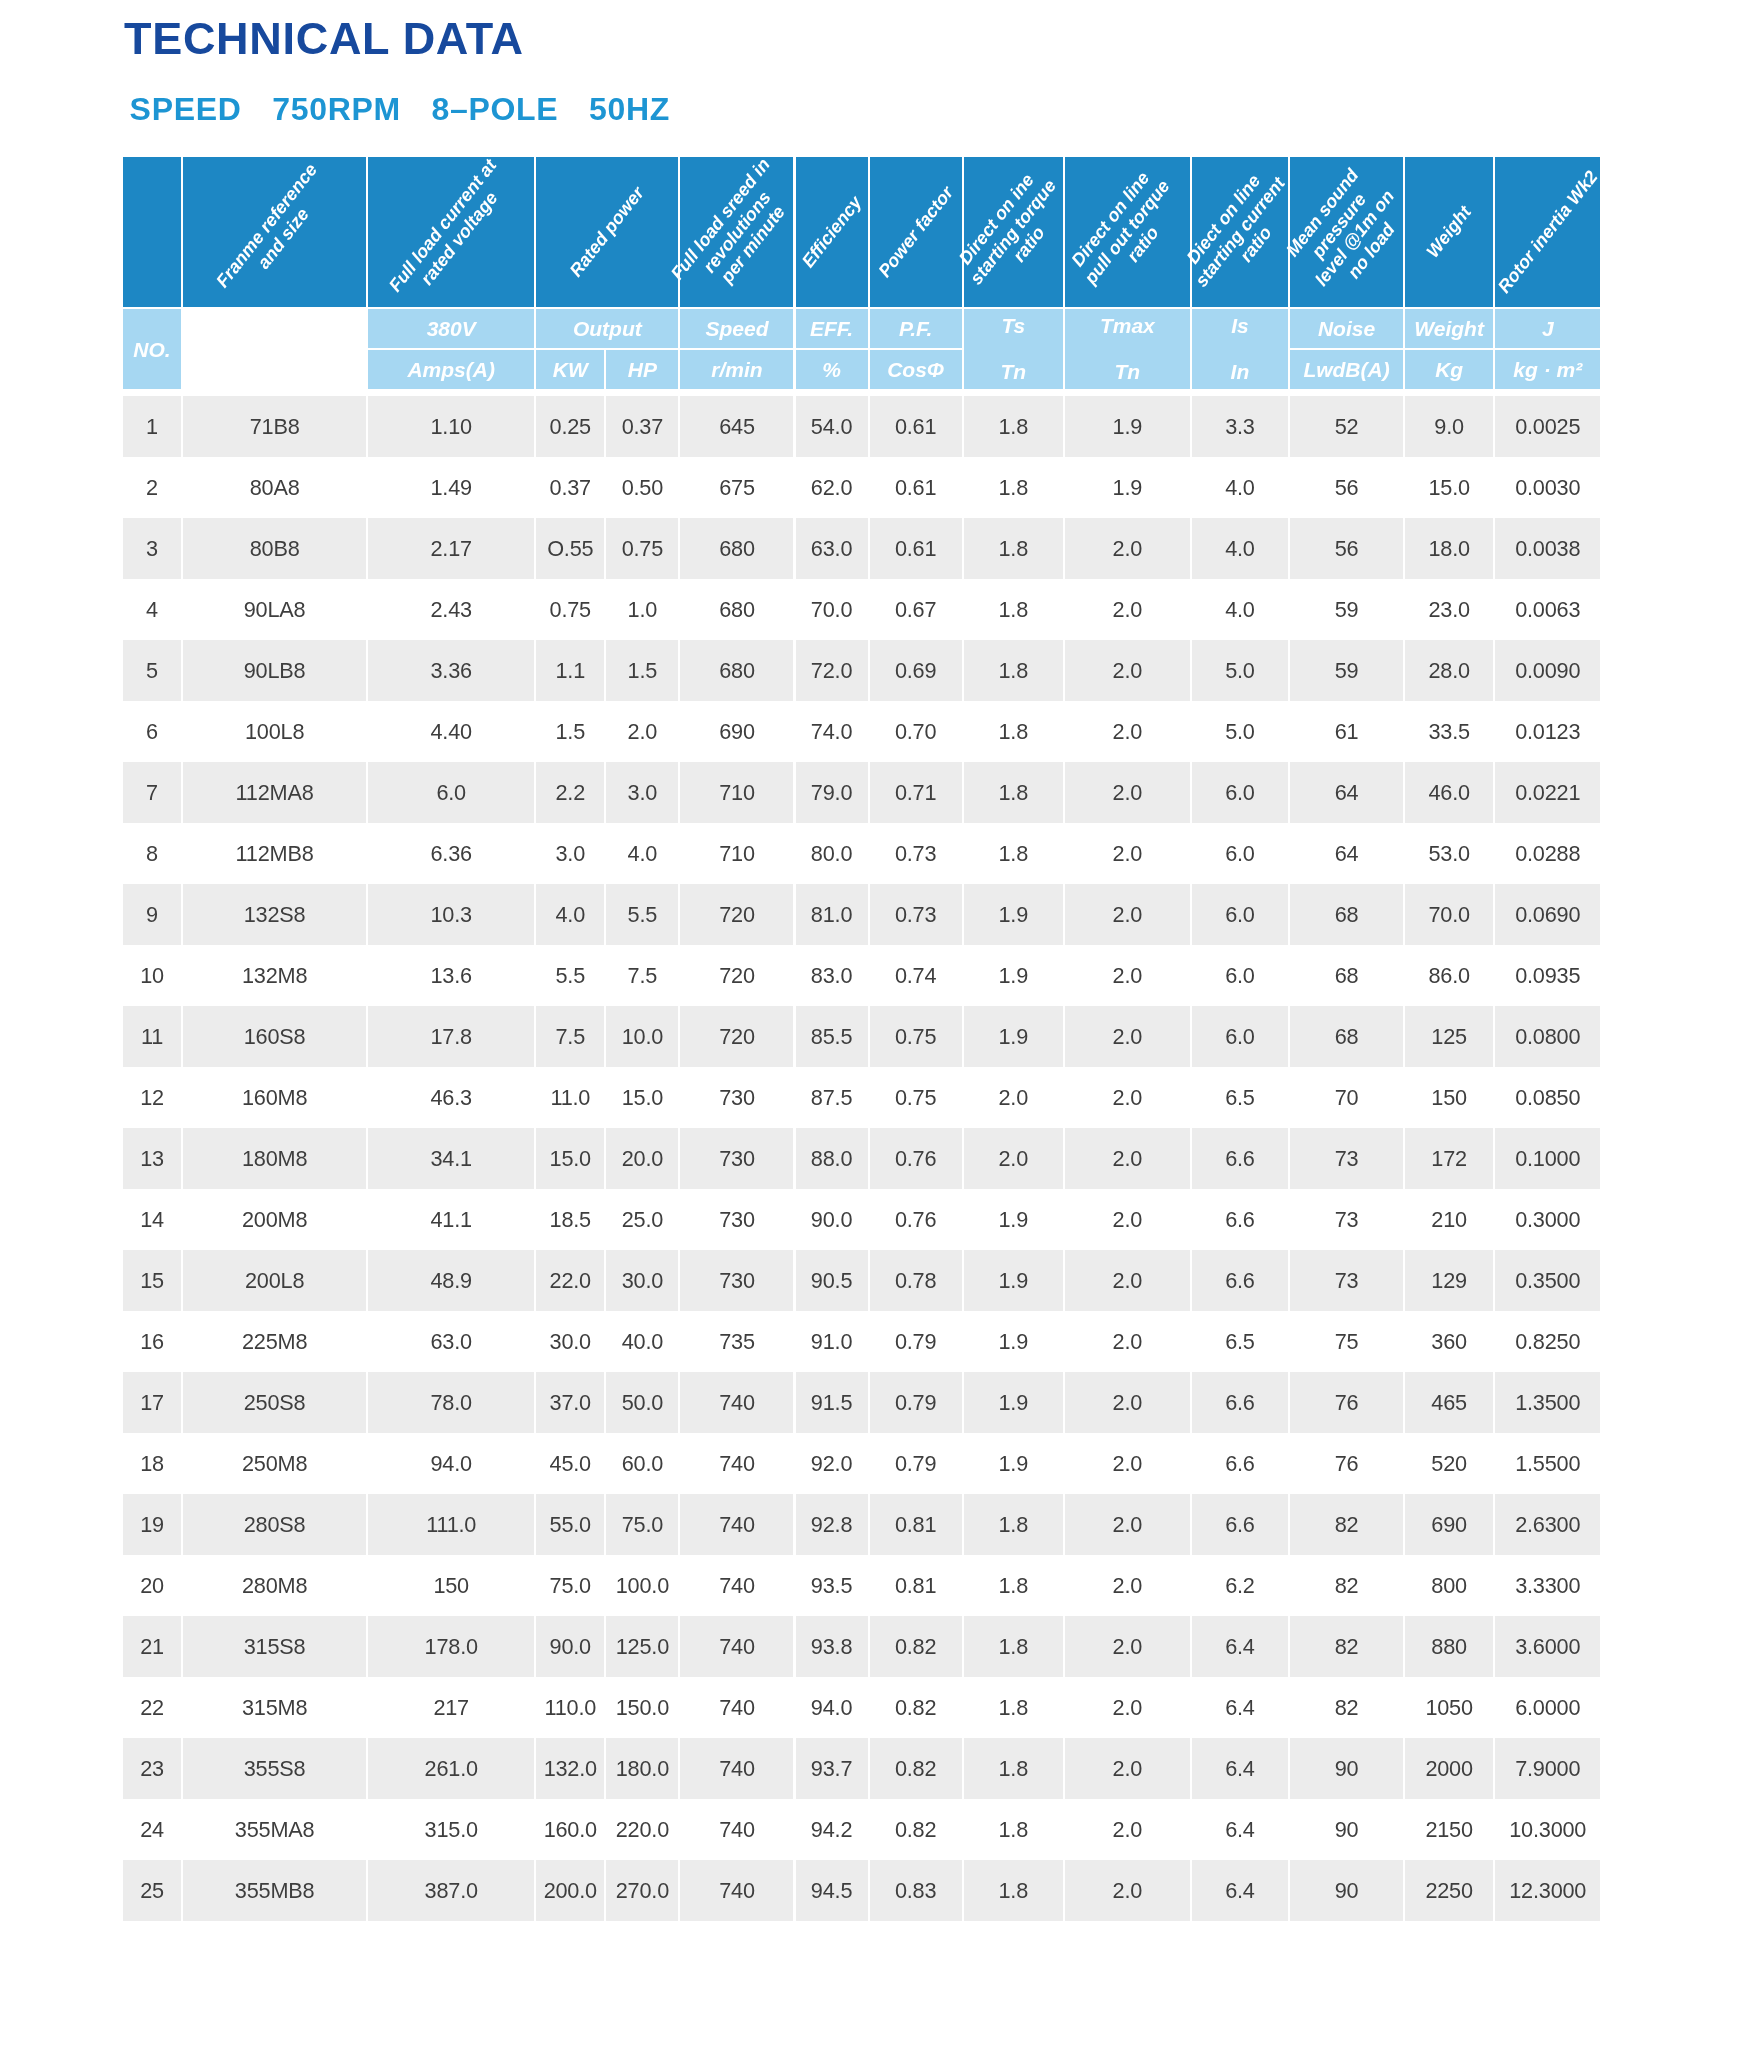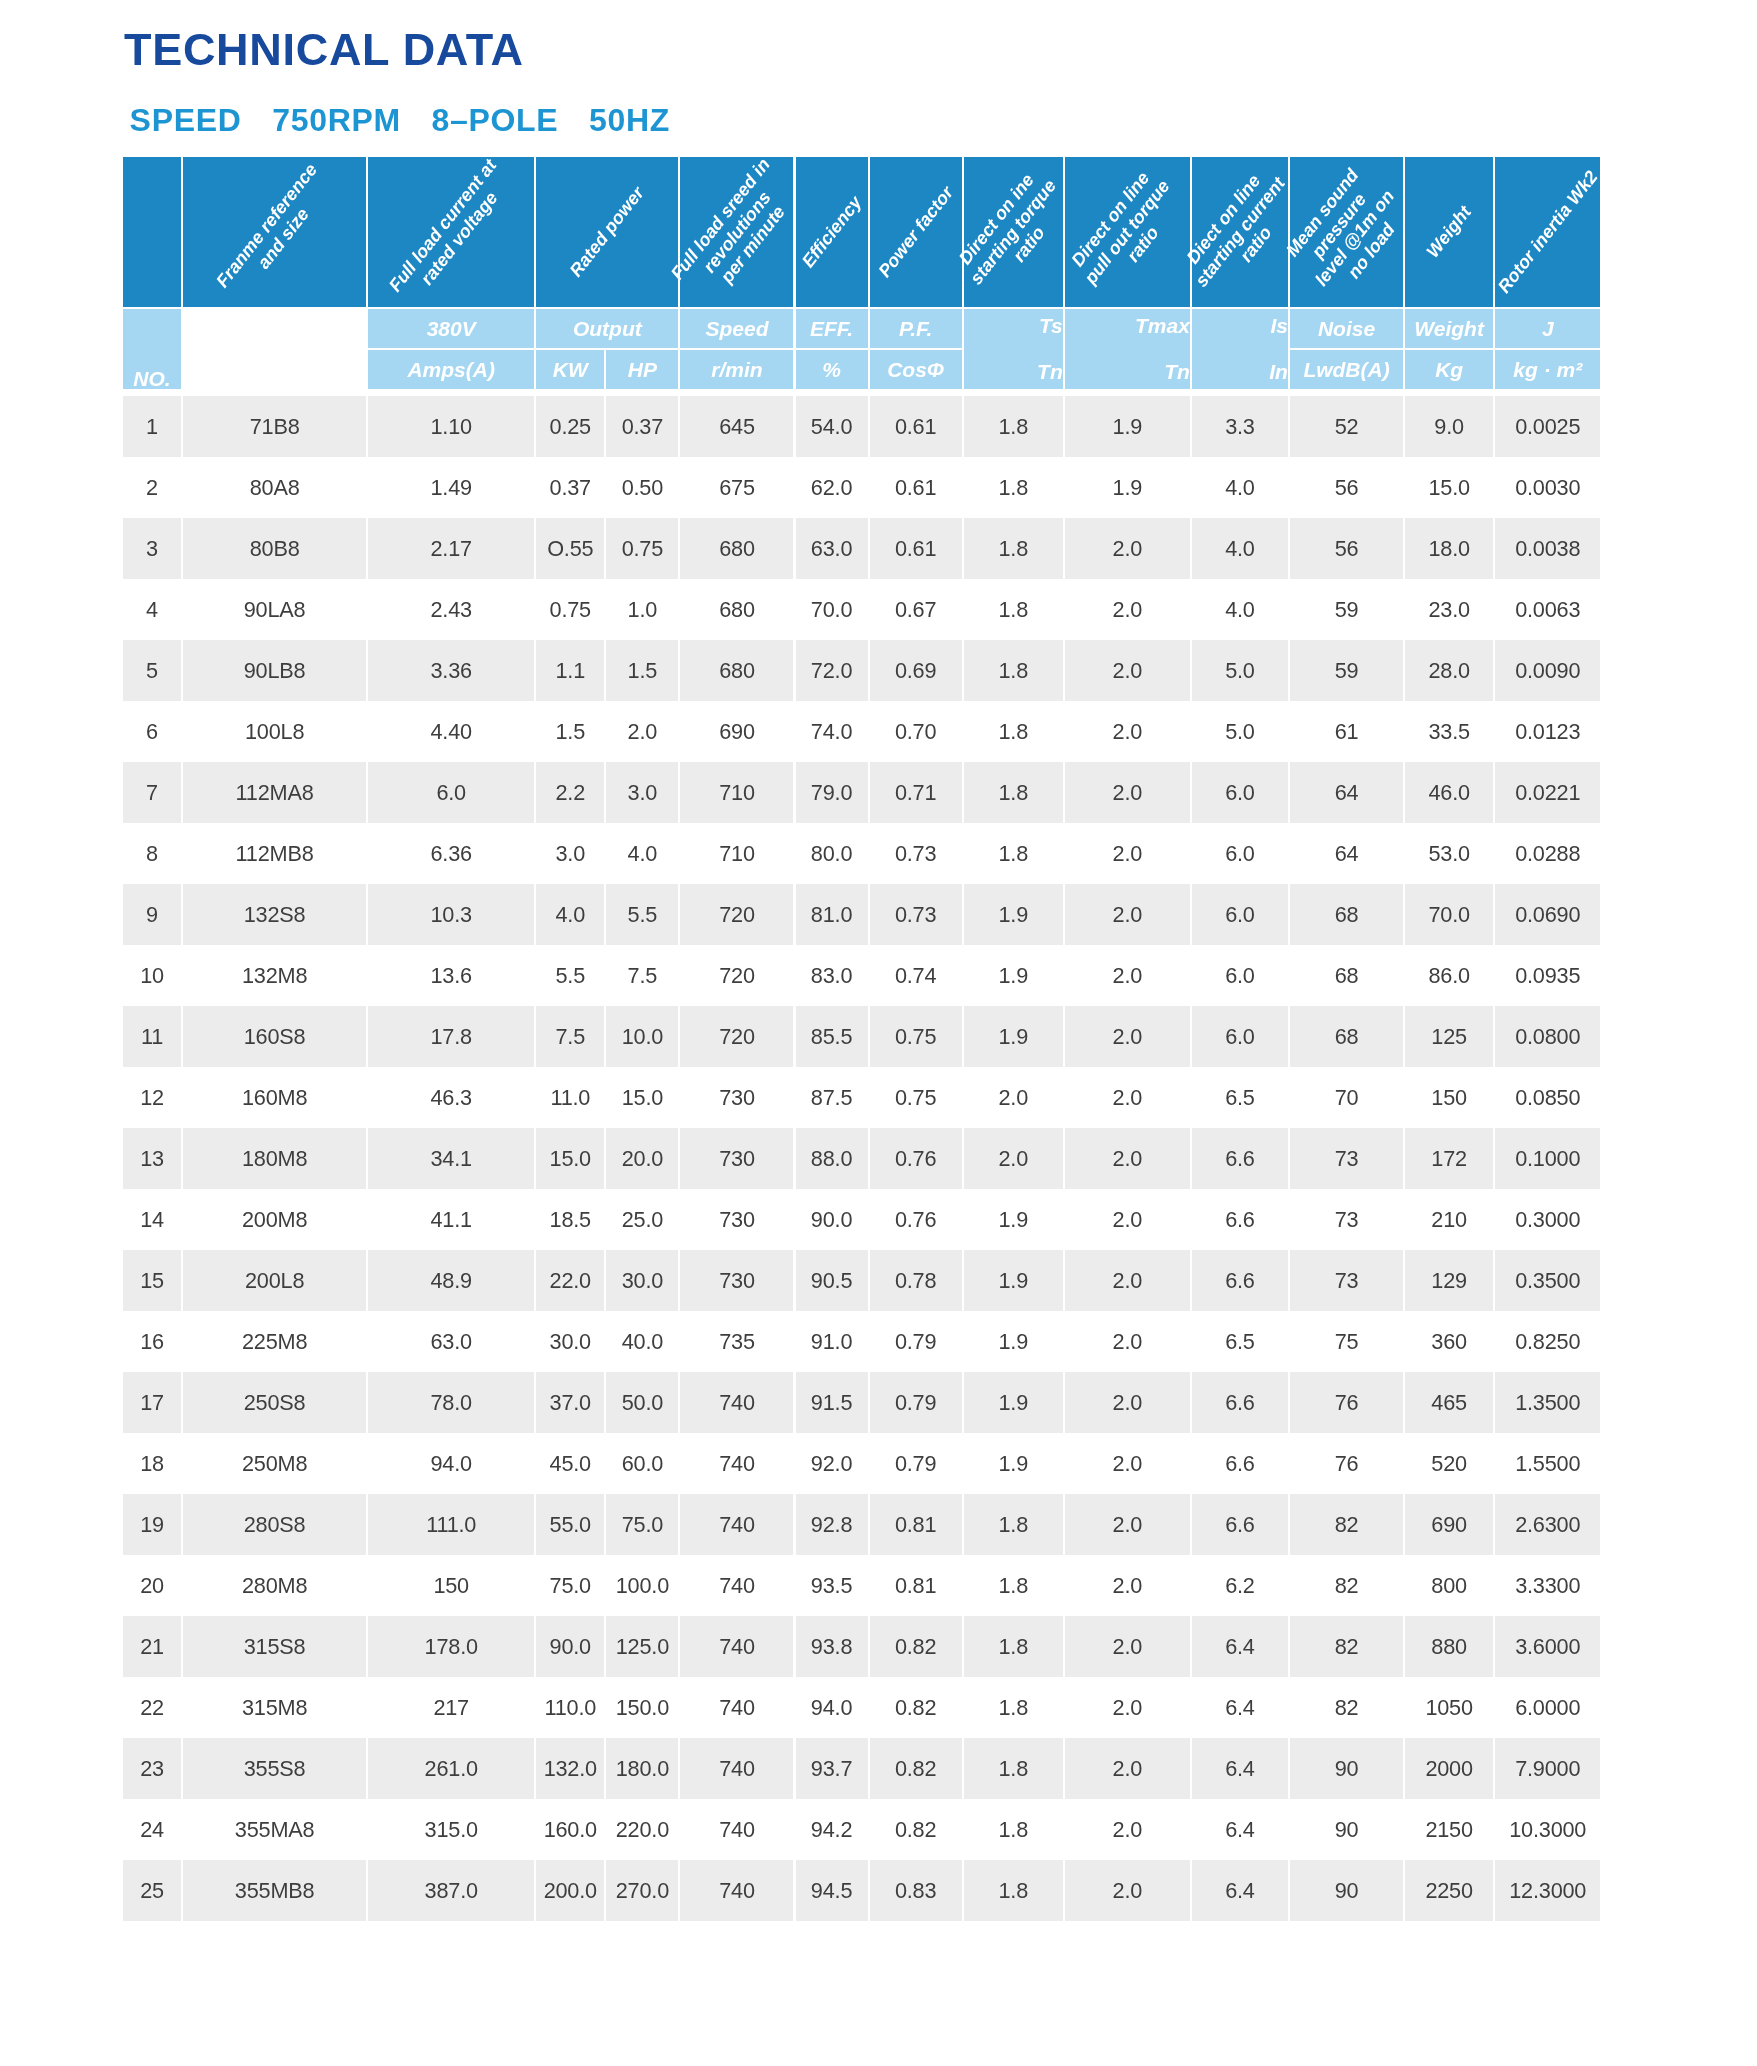--- a/index.html
+++ b/index.html
@@ -1,19 +1,19 @@
 <!DOCTYPE html>
 <html style="font-size:11.2px"><head>
 <meta charset="utf-8">
 <style>
   html,body{margin:0;padding:0;background:#ffffff;}
   body{width:1757px;height:2066px;font-family:"Liberation Sans",sans-serif;}
   .page{position:relative;width:1757px;height:2066px;background:#fff;overflow:hidden;}
 
-  .hdr{position:absolute;left:124px;top:24px;}
+  .hdr{position:absolute;left:124px;top:13px;}
   .title{margin:0;font-size:45px;font-weight:bold;color:#17499d;letter-spacing:0.7px;}
   .subtitle{margin-top:26px;padding-left:5.6px;font-size:32px;font-weight:bold;
             color:#1d95d3;word-spacing:21px;letter-spacing:0.7px;}
 
   .datatable{position:absolute;left:123px;top:157px;}
   .grid{display:grid;
         grid-template-columns:58px 183px 166px 68px 72px 113px 72px 92px 99px 125px 96px 113px 88px 105px;
         column-gap:2.1px;}
 
   
@@ -22,21 +22,21 @@
   .rot{position:absolute;left:50%;top:50%;
        transform:translate(-50%,-50%) rotate(-52deg);
        color:#fff;font-weight:bold;font-style:italic;font-size:18px;
        line-height:1.15;text-align:center;white-space:pre-line;width:max-content;}
 
   
   .thead-light{grid-template-rows:39px 39px;row-gap:2.1px;margin-bottom:7px;}
   .lt{background:#a6d7f2;color:#fff;font-weight:bold;font-style:italic;font-size:21px;
       display:flex;align-items:center;justify-content:center;line-height:1;}
   .stack{flex-direction:column;justify-content:space-between;padding:5.6px 0 7px;}
-  .r2{grid-row:1/span 2;align-items:flex-end;}
+  .r2{grid-row:1/span 2;}
   .c1{grid-column:1}.c2{grid-column:2}.c3{grid-column:3}.c4{grid-column:4}
   .c5{grid-column:5}.c6{grid-column:6}.c7{grid-column:7}.c8{grid-column:8}
   .c9{grid-column:9}.c10{grid-column:10}.c11{grid-column:11}.c12{grid-column:12}
   .c13{grid-column:13}.c14{grid-column:14}
   .c4s2{grid-column:4/span 2;}
 
   
   .data-row{height:61px;}
   .data-row .cell{display:flex;align-items:center;justify-content:center;
                   font-size:21.7px;color:#3e3e3e;letter-spacing:-0.2px;background:#ffffff;}

